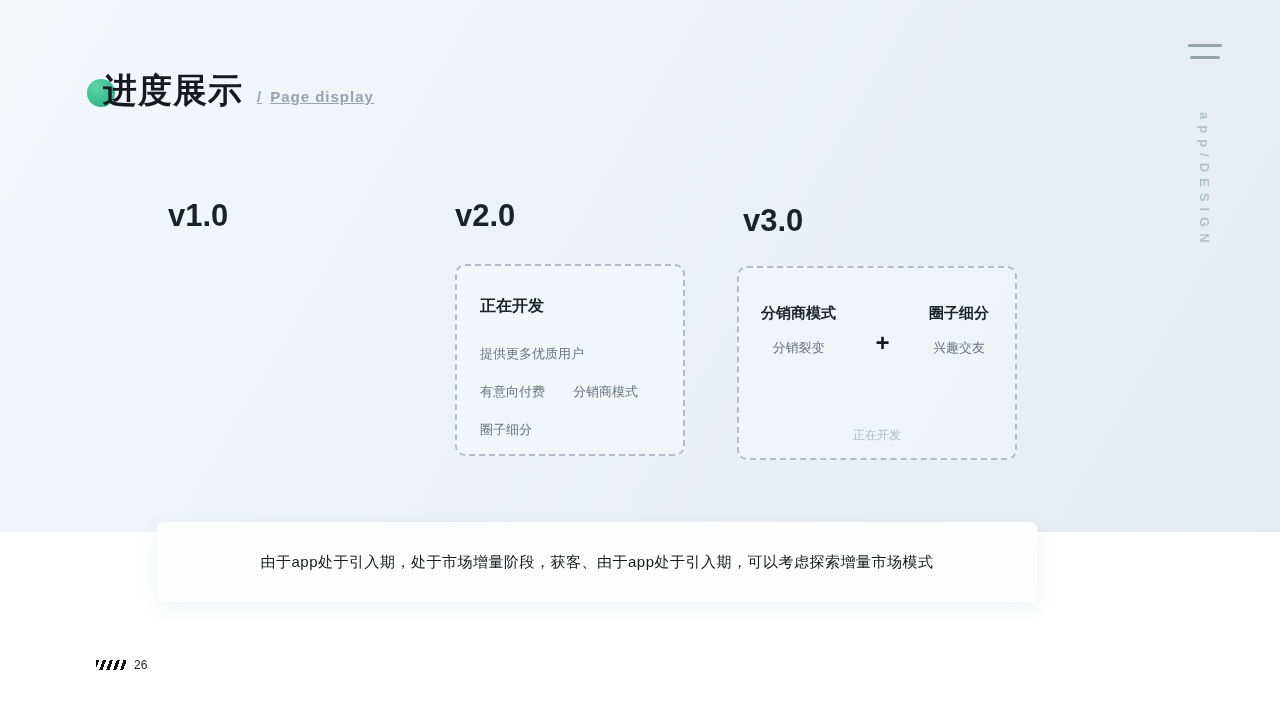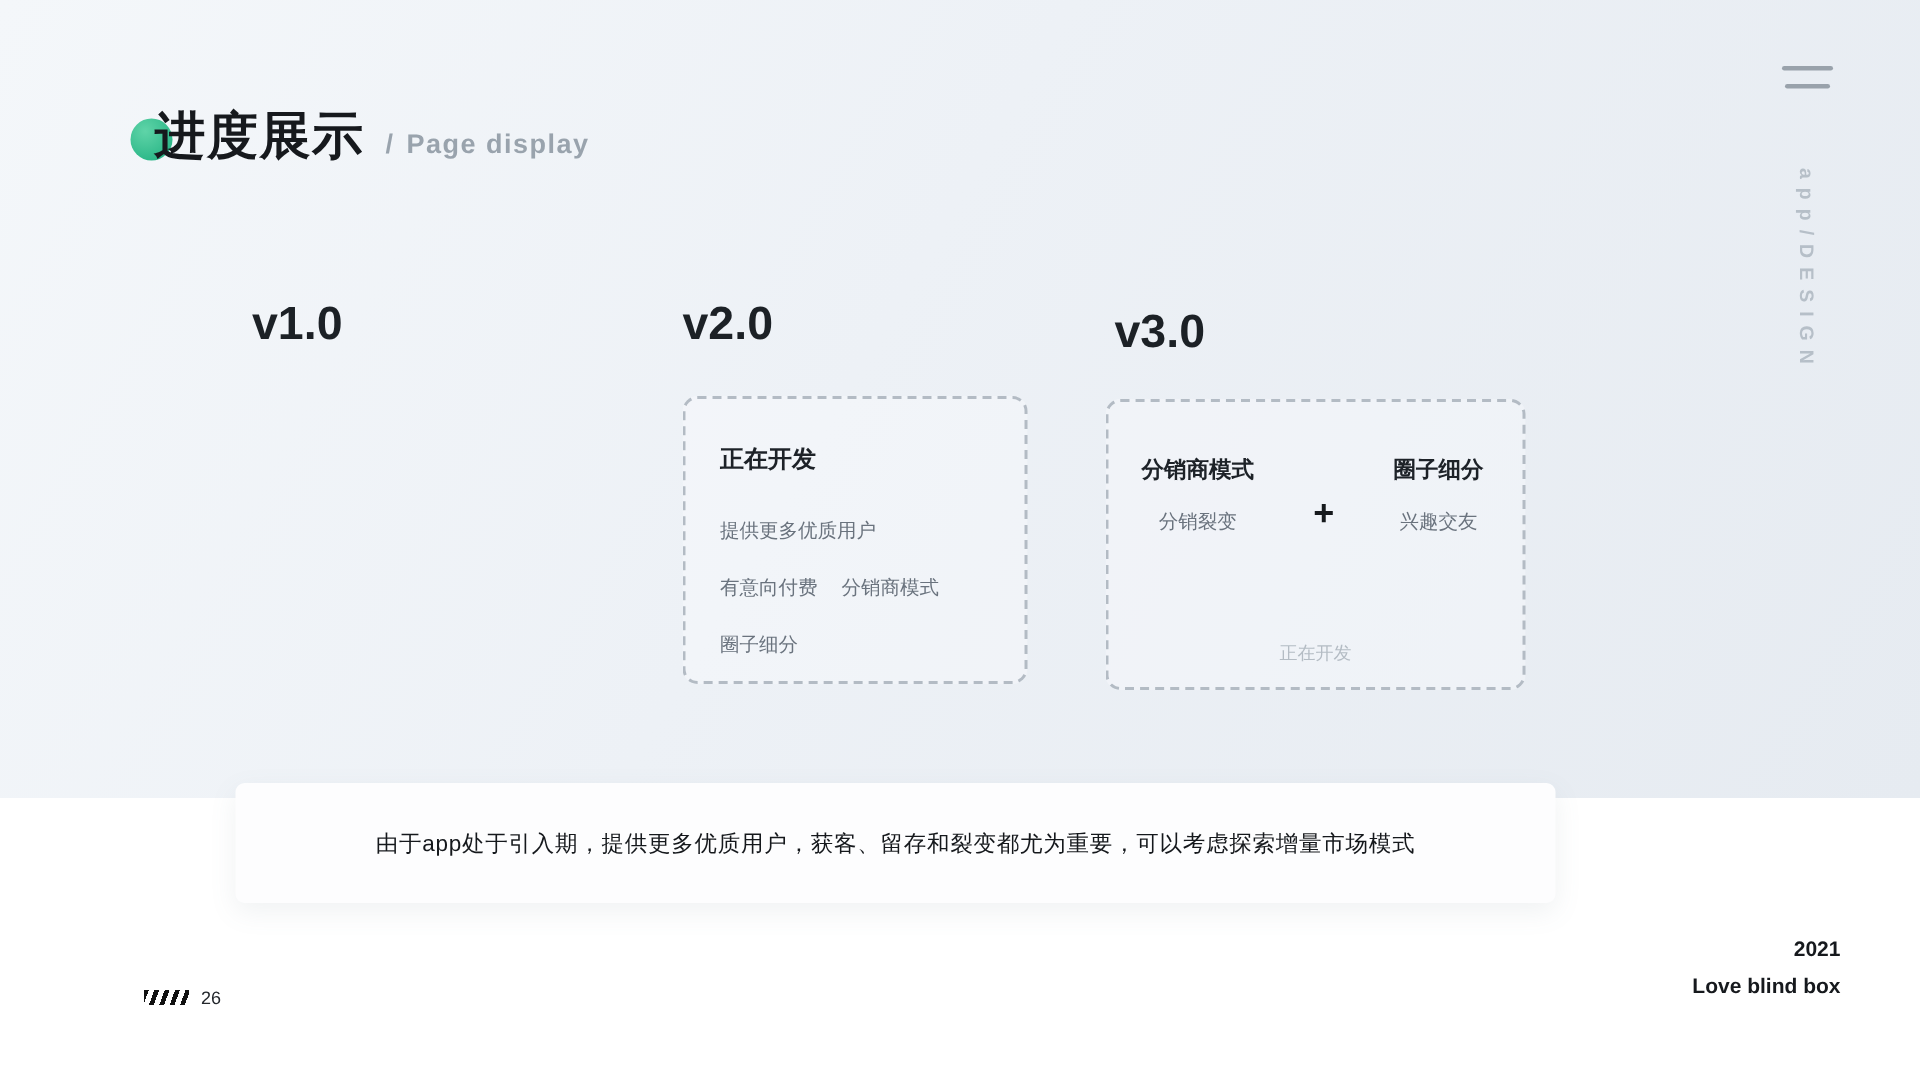--- a/index.html
+++ b/index.html
@@ -18,21 +18,21 @@
   .accent-dot {
     position:absolute; left:1px; top:11px; width:28px; height:28px; border-radius:50%;
     background:radial-gradient(circle at 35% 30%, #5fd4a8, #1cae7e);
     z-index:0;
   }
   .page-title {
     position:relative; z-index:1; margin-left:17px;
     font-size:34px; font-weight:700; color:#16191d; letter-spacing:1px;
   }
   .page-subtitle {
-    margin-left:14px; font-size:18px; font-weight:700; color:#99a3ad; letter-spacing:1px;
+    margin-left:14px; font-size:15px; font-weight:700; color:#99a3ad; letter-spacing:1px;text-decoration:underline;
   }
   .page-subtitle .sep { margin-right:8px; }
 
   .menu-lines { position:absolute; left:1188px; top:44px; width:34px; }
   .menu-lines .ln { height:3px; background:#99a2ab; border-radius:2px; }
   .menu-lines .ln + .ln { margin-top:9px; width:30px; margin-left:2px; }
 
   .side-label {
     position:absolute; left:1197px; top:112px;
     writing-mode:vertical-rl;
@@ -55,21 +55,21 @@
   .card3 { left:737px; top:266px; width:280px; height:194px; }
 
   .card-heading { font-size:16px; font-weight:700; color:#1d2228; }
   .card-item { font-size:13px; color:#6a737e; }
 
   .card1 .card-heading { margin-bottom:28px; }
   .card1 .card-item { margin-bottom:22px; }
 
   .card2 .card-heading { margin-bottom:28px; }
   .card2 .card-item { margin-bottom:20px; }
-  .item-row { display:flex; gap:16px; margin-bottom:20px; }
+  .item-row { display:flex; gap:28px; margin-bottom:20px; }
   .item-row .card-item { margin-bottom:0; }
 
   .c3-row { display:flex; align-items:flex-end; justify-content:space-between; padding:36px 26px 0 22px; }
   .c3-col { text-align:center; }
   .c3-head { font-size:15px; font-weight:700; color:#1d2228; margin-bottom:16px; }
   .c3-sub { font-size:13px; color:#6a737e; }
   .c3-plus { font-size:24px; font-weight:800; color:#16191d; margin-top:2px; }
   .c3-status {
     position:absolute; left:0; bottom:14px; width:100%;
     text-align:center; font-size:12px; color:#b4bcc4;
@@ -137,24 +137,20 @@
       <div class="c3-plus">+</div>
       <div class="c3-col">
         <div class="c3-head">圈子细分</div>
         <div class="c3-sub">兴趣交友</div>
       </div>
     </div>
     <div class="c3-status">正在开发</div>
   </div>
 
   <div class="note-banner">
-    <div class="note-text">由于app处于引入期，提供更多优质用户，获客、留存和裂变都尤为重要，可以考虑探索增量市场模式</div>
+    <div class="note-text">由于app处于引入期，处于市场增量阶段，获客、由于app处于引入期，可以考虑探索增量市场模式</div>
   </div>
 
   <div class="hatch-icon"></div>
   <div class="page-number">26</div>
 
-  <div class="footer-right">
-    <div class="footer-year">2021</div>
-    <div class="footer-brand">Love blind box</div>
-  </div>
 
 </div>
 
 </body></html>

